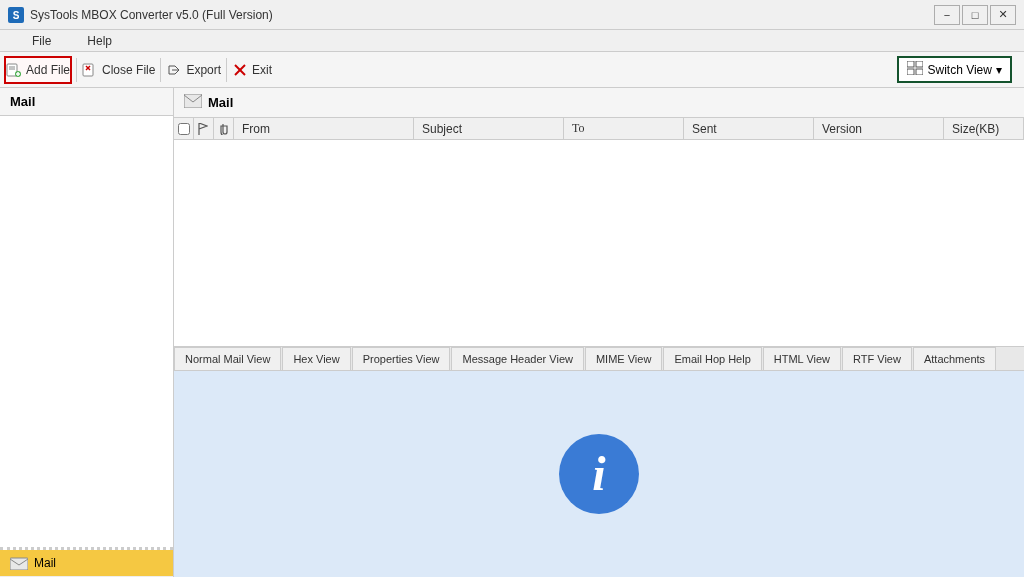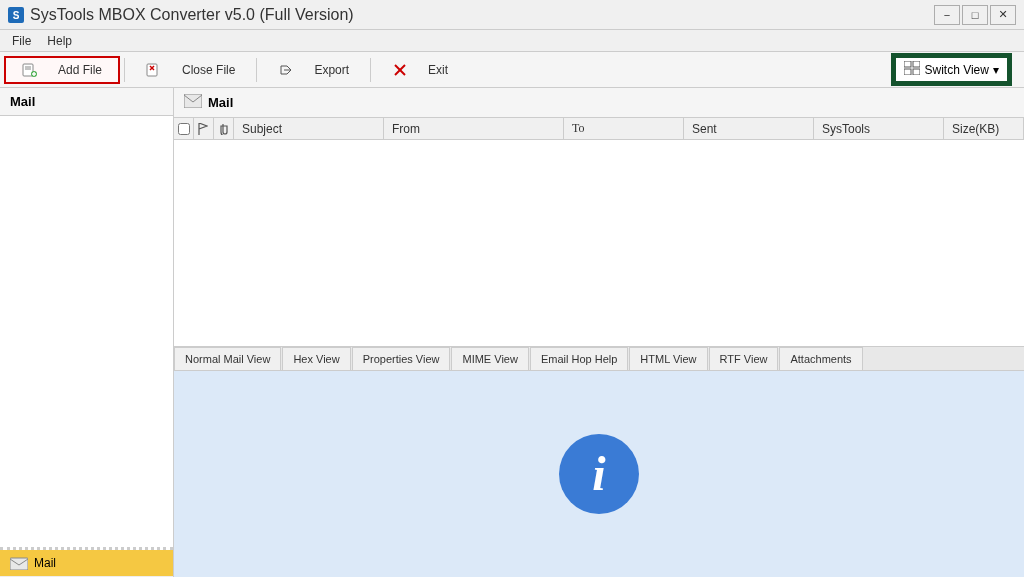--- a/index.html
+++ b/index.html
@@ -19,21 +19,21 @@
     .title-bar-left {
       display: flex;
       align-items: center;
       gap: 6px;
     }
     .title-bar-icon {
       width: 16px;
       height: 16px;
     }
     .title-bar-title {
-      font-size: 16px;
+      font-size: 12px;
       color: #333;
     }
     .title-bar-controls {
       display: flex;
       gap: 2px;
     }
     .title-btn {
       width: 26px;
       height: 20px;
       background: #f0f0f0;
@@ -53,42 +53,43 @@
       display: flex;
       align-items: center;
       padding: 0 4px;
       border-bottom: 1px solid #ccc;
     }
     .menu-item {
       padding: 2px 8px;
       cursor: pointer;
       font-size: 12px;
       color: #333;
+      margin-left: 20px;
     }
 
     
     .toolbar {
       background: #f5f5f5;
       height: 36px;
       display: flex;
       align-items: center;
       padding: 0 4px;
       border-bottom: 1px solid #ccc;
       justify-content: space-between;
     }
     .toolbar-left {
       display: flex;
       align-items: center;
       gap: 2px;
     }
     .toolbar-btn {
       display: flex;
       align-items: center;
-      gap: 20px;
-      padding: 4px 16px;
+      gap: 4px;
+      padding: 4px 0;
       cursor: pointer;
       border: 1px solid transparent;
       background: transparent;
       font-size: 12px;
       color: #333;
       height: 28px;
     }
     .toolbar-btn.add-file {
       border: 2px solid #cc0000;
       background: #fff8f8;
@@ -105,21 +106,21 @@
       align-items: center;
       gap: 4px;
       padding-right: 8px;
       cursor: pointer;
     }
     .switch-view-btn {
       display: flex;
       align-items: center;
       gap: 4px;
       padding: 3px 8px;
-      border: 5px solid #14532d;
+      border: 2px solid #14532d;
       background: #fff;
       font-size: 12px;
       cursor: pointer;
     }
 
     
     .main-content {
       display: flex;
       height: calc(577px - 30px - 22px - 36px);
     }
@@ -401,34 +402,35 @@
       <div class="mail-list-col col-flag">
         <svg width="10" height="12" viewBox="0 0 10 12">
             <path d="M1,0 L1,12 M1,0 L9,3 L1,6" fill="none" stroke="#555" stroke-width="1.2"></path>
           </svg>
       </div>
       <div class="mail-list-col col-attach">
         <svg width="10" height="12" viewBox="0 0 10 12">
             <path d="M5,1 L5,9 Q5,11 7,11 Q9,11 9,9 L9,3 L3,3 L3,9 Q3,13 7,13" fill="none" stroke="#555" stroke-width="1.2"></path>
           </svg>
       </div>
+      <div class="mail-list-col col-from">From</div>
       <div class="mail-list-col col-subject">Subject</div>
-      <div class="mail-list-col col-from">From</div>
       <div class="mail-list-col col-to">To</div>
       <div class="mail-list-col col-sent">Sent</div>
-      <div class="mail-list-col col-received">SysTools</div>
+      <div class="mail-list-col col-received">Version</div>
       <div class="mail-list-col col-size">Size(KB)</div>
     </div>
 
     <div class="mail-list-body"></div>
 
     <div class="tab-bar">
       <div class="tab">Normal Mail View</div>
       <div class="tab">Hex View</div>
       <div class="tab">Properties View</div>
+      <div class="tab">Message Header View</div>
       <div class="tab">MIME View</div>
       <div class="tab">Email Hop Help</div>
       <div class="tab">HTML View</div>
       <div class="tab">RTF View</div>
       <div class="tab">Attachments</div>
     </div>
 
     <div class="preview-area">
       <div class="preview-icon">
         <span style="font-size:48px;font-style:italic;font-family:serif;line-height:1;">i</span>

